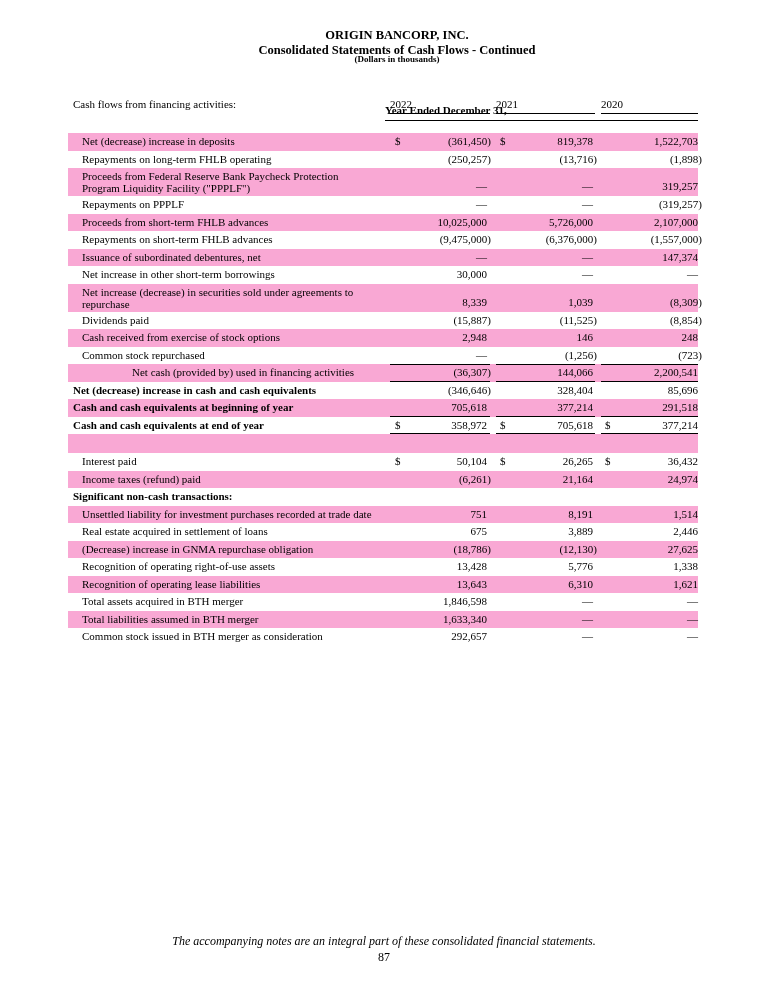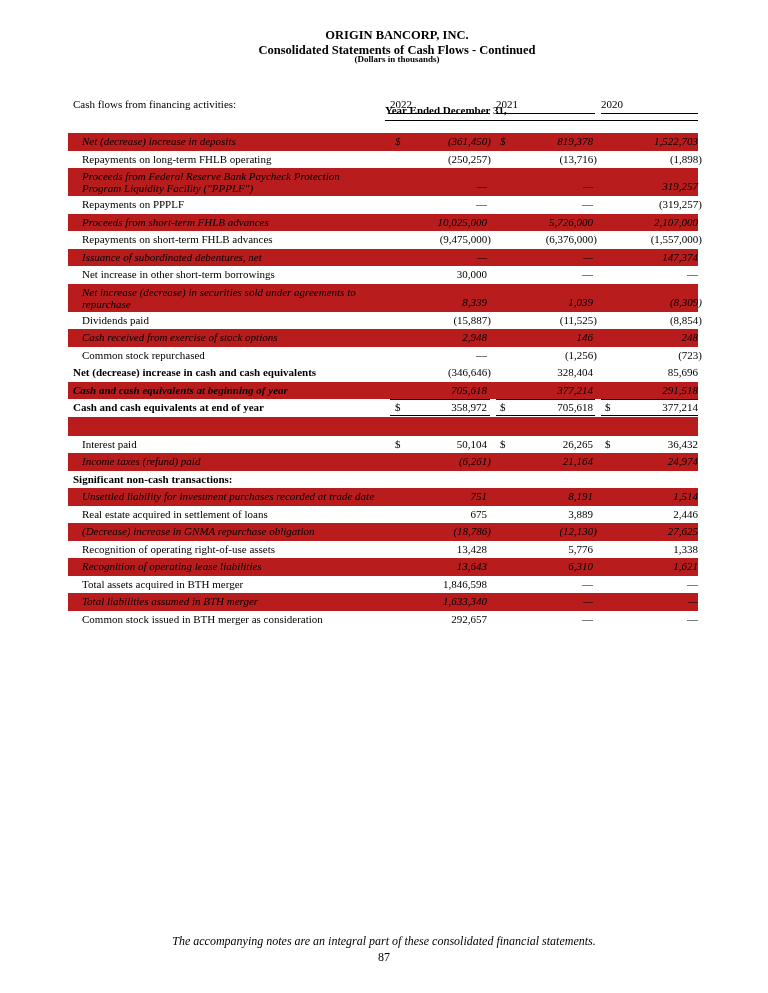--- a/index.html
+++ b/index.html
@@ -14,21 +14,21 @@
   .colhdr { position: absolute; top: 1px; height: 17px; font-size: 11px; line-height: 16px; font-weight: normal; }
   .colhdr.label { left: 5px; }
   .colhdr.yr { text-align: left; border-bottom: 1.5px solid #000; }
   .c22 { left: 322px; width: 100px; }
   .c21 { left: 428px; width: 99px; }
   .c20 { left: 533px; width: 97px; }
 
   .rows { position: absolute; left: 0; top: 38px; width: 630px; }
   .row { position: relative; height: 17.5px; font-size: 11px; line-height: 17.5px; }
   .row.tall { height: 28px; padding-left: 36px; }
-  .row.shade { background: #b91c1c; font-style: italic; }
+  .row.shade { background: #f9a8d4; }
   .row .lbl { position: absolute; left: 14px; top: 0; white-space: nowrap; }
   .row.bold .lbl { left: 5px; font-weight: bold; }
   .row.center .lbl { left: 64px; }
   .row.tall .lbl { line-height: 12px; top: 2px; white-space: normal; width: 290px; }
   .row .cur { position: absolute; top: 0; }
   .row .val { position: absolute; top: 0; text-align: right; }
   .row.tall .cur, .row.tall .val { top: 10px; }
   .cur.k22 { left: 327px; }
   .cur.k21 { left: 432px; }
   .cur.k20 { left: 537px; }
@@ -139,20 +139,32 @@
       <span class="val v20">248</span>
     </div>
 
     <div class="row">
       <span class="lbl">Common stock repurchased</span>
       <span class="val v22">—</span>
       <span class="val v21 paren21">(1,256)</span>
       <span class="val v20 paren20">(723)</span>
     </div>
 
+    <div class="row shade center" style="border-top:0;">
+      <span class="ln" style="left:322px;width:100px;top:0;"></span>
+      <span class="ln" style="left:428px;width:99px;top:0;"></span>
+      <span class="ln" style="left:533px;width:97px;top:0;"></span>
+      <span class="lbl">Net cash (provided by) used in financing activities</span>
+      <span class="val v22 paren22">(36,307)</span>
+      <span class="val v21">144,066</span>
+      <span class="val v20">2,200,541</span>
+      <span class="ln" style="left:322px;width:100px;top:17px;"></span>
+      <span class="ln" style="left:428px;width:99px;top:17px;"></span>
+      <span class="ln" style="left:533px;width:97px;top:17px;"></span>
+    </div>
 
     <div class="row bold">
       <span class="lbl">Net (decrease) increase in cash and cash equivalents</span>
       <span class="val v22 paren22" style="font-weight:normal">(346,646)</span>
       <span class="val v21" style="font-weight:normal">328,404</span>
       <span class="val v20" style="font-weight:normal">85,696</span>
     </div>
 
     <div class="row shade bold">
       <span class="lbl">Cash and cash equivalents at beginning of year</span>

